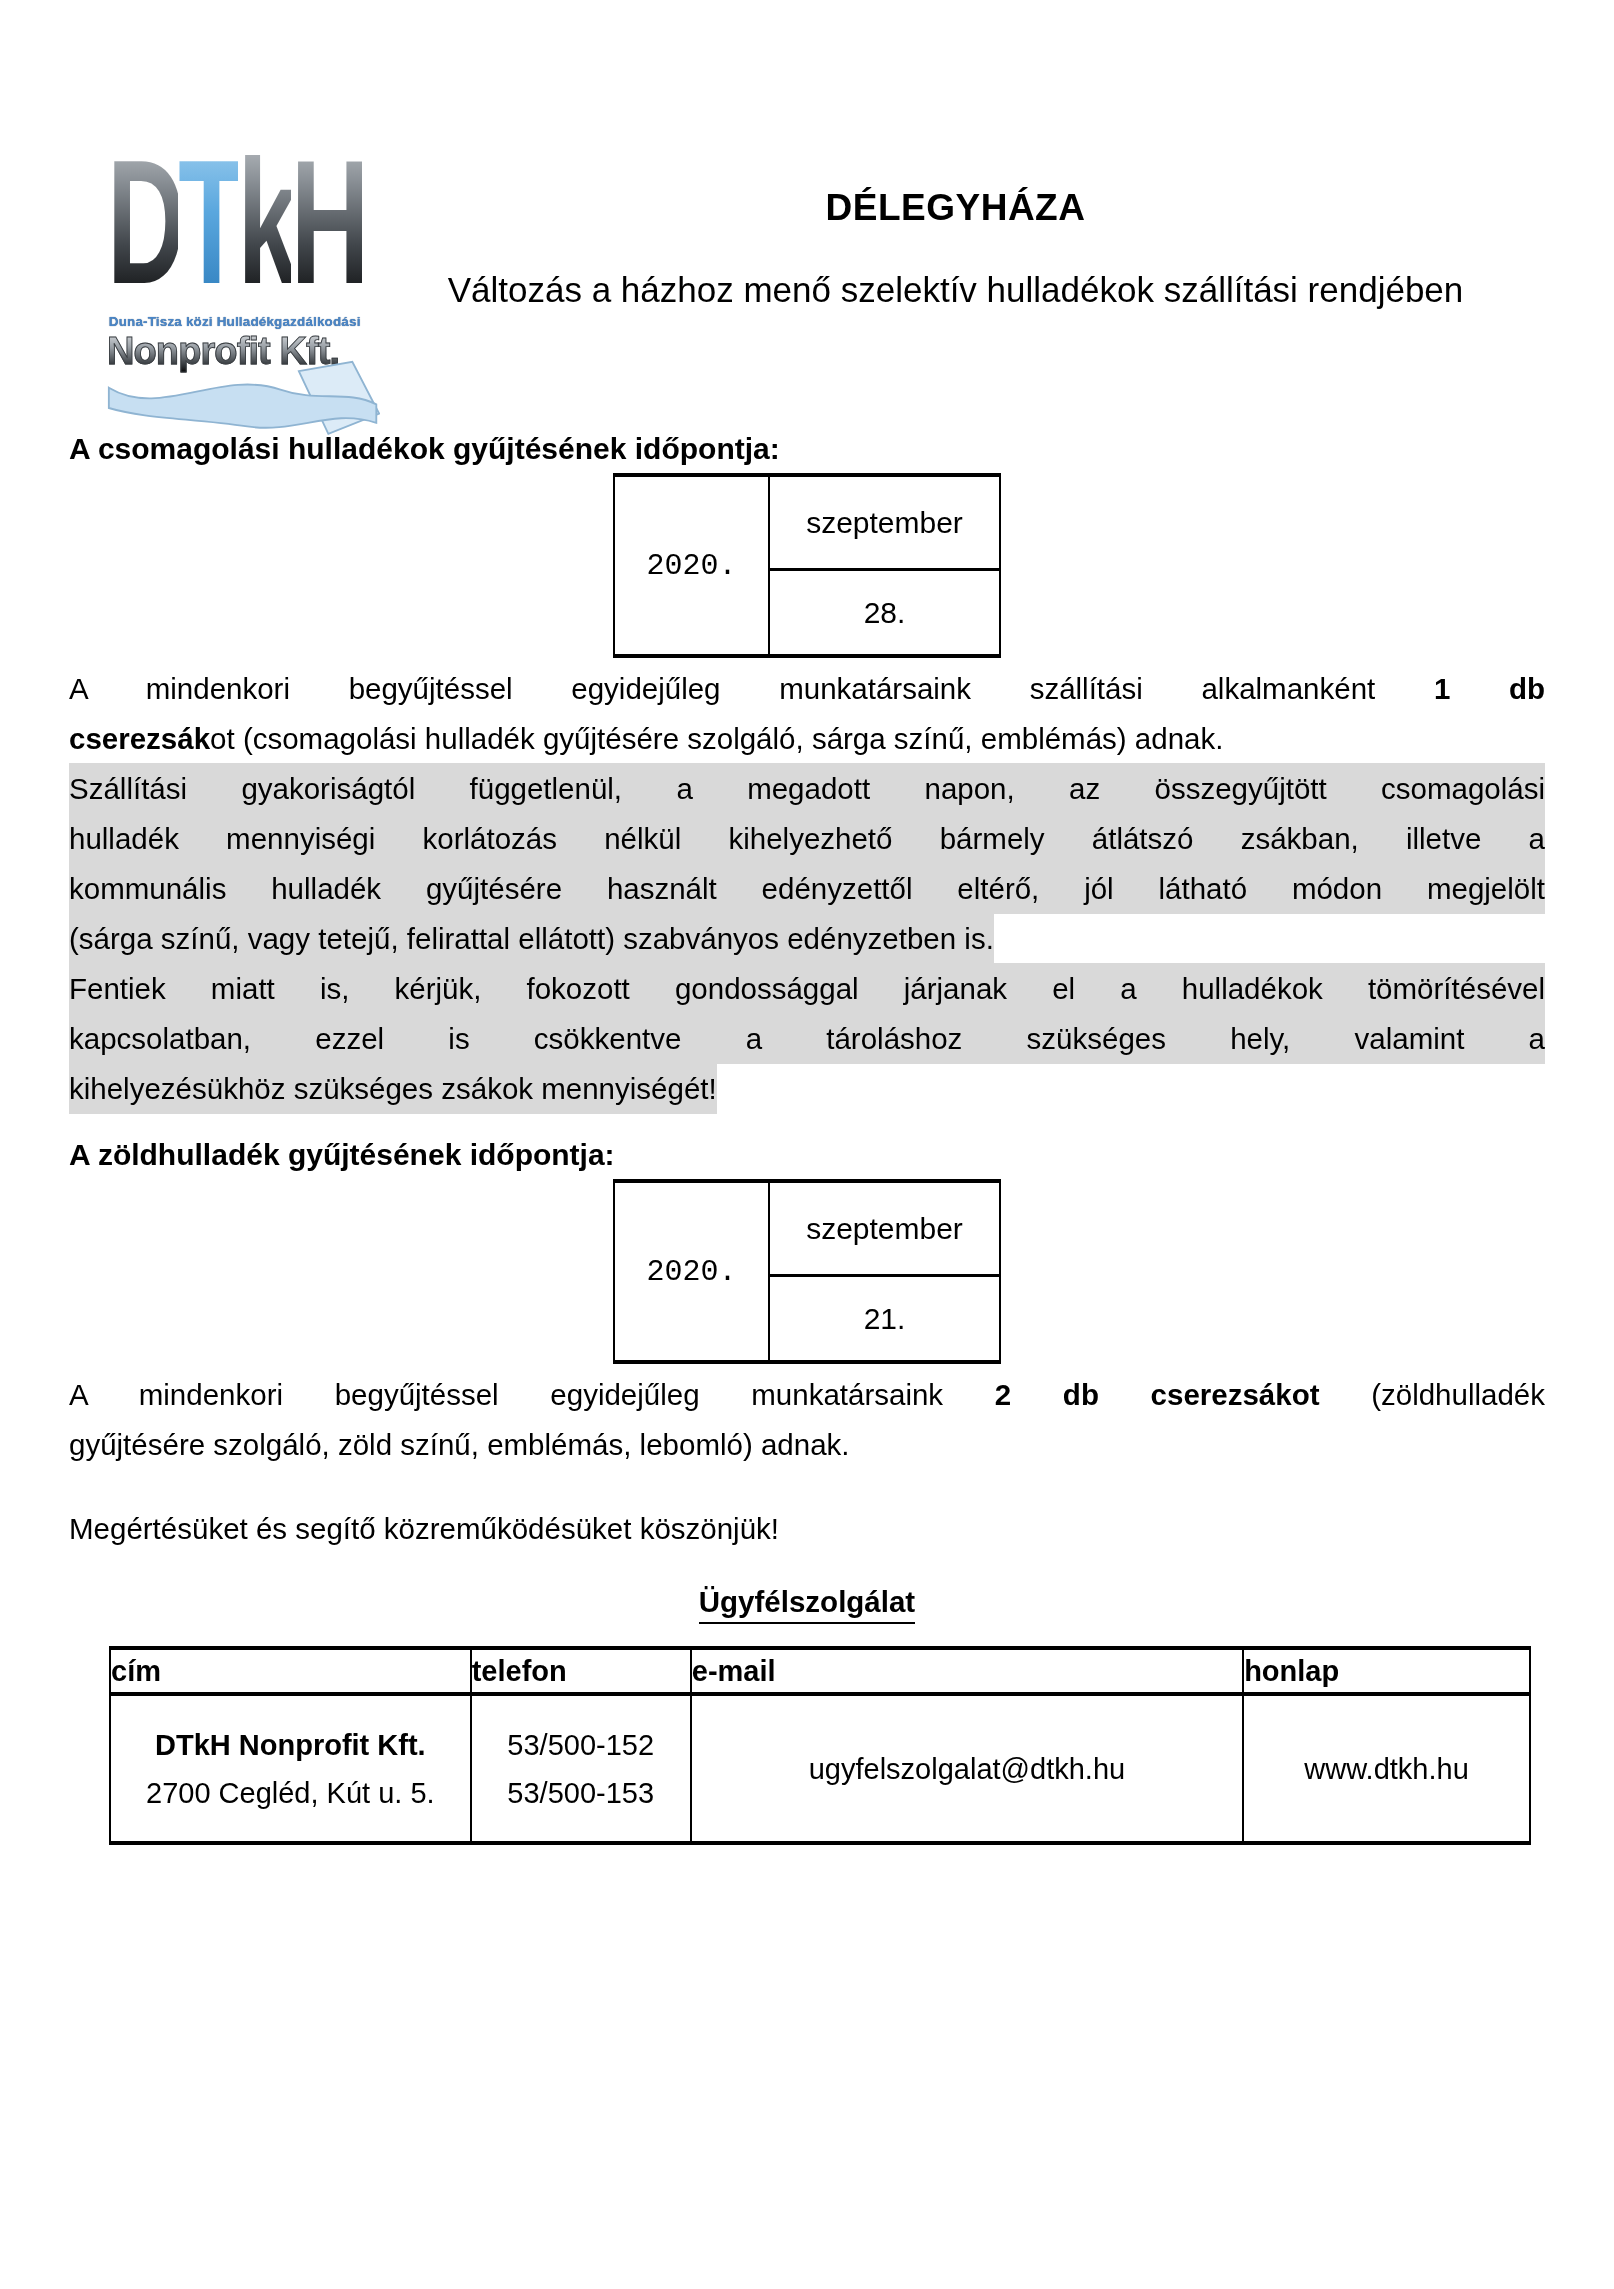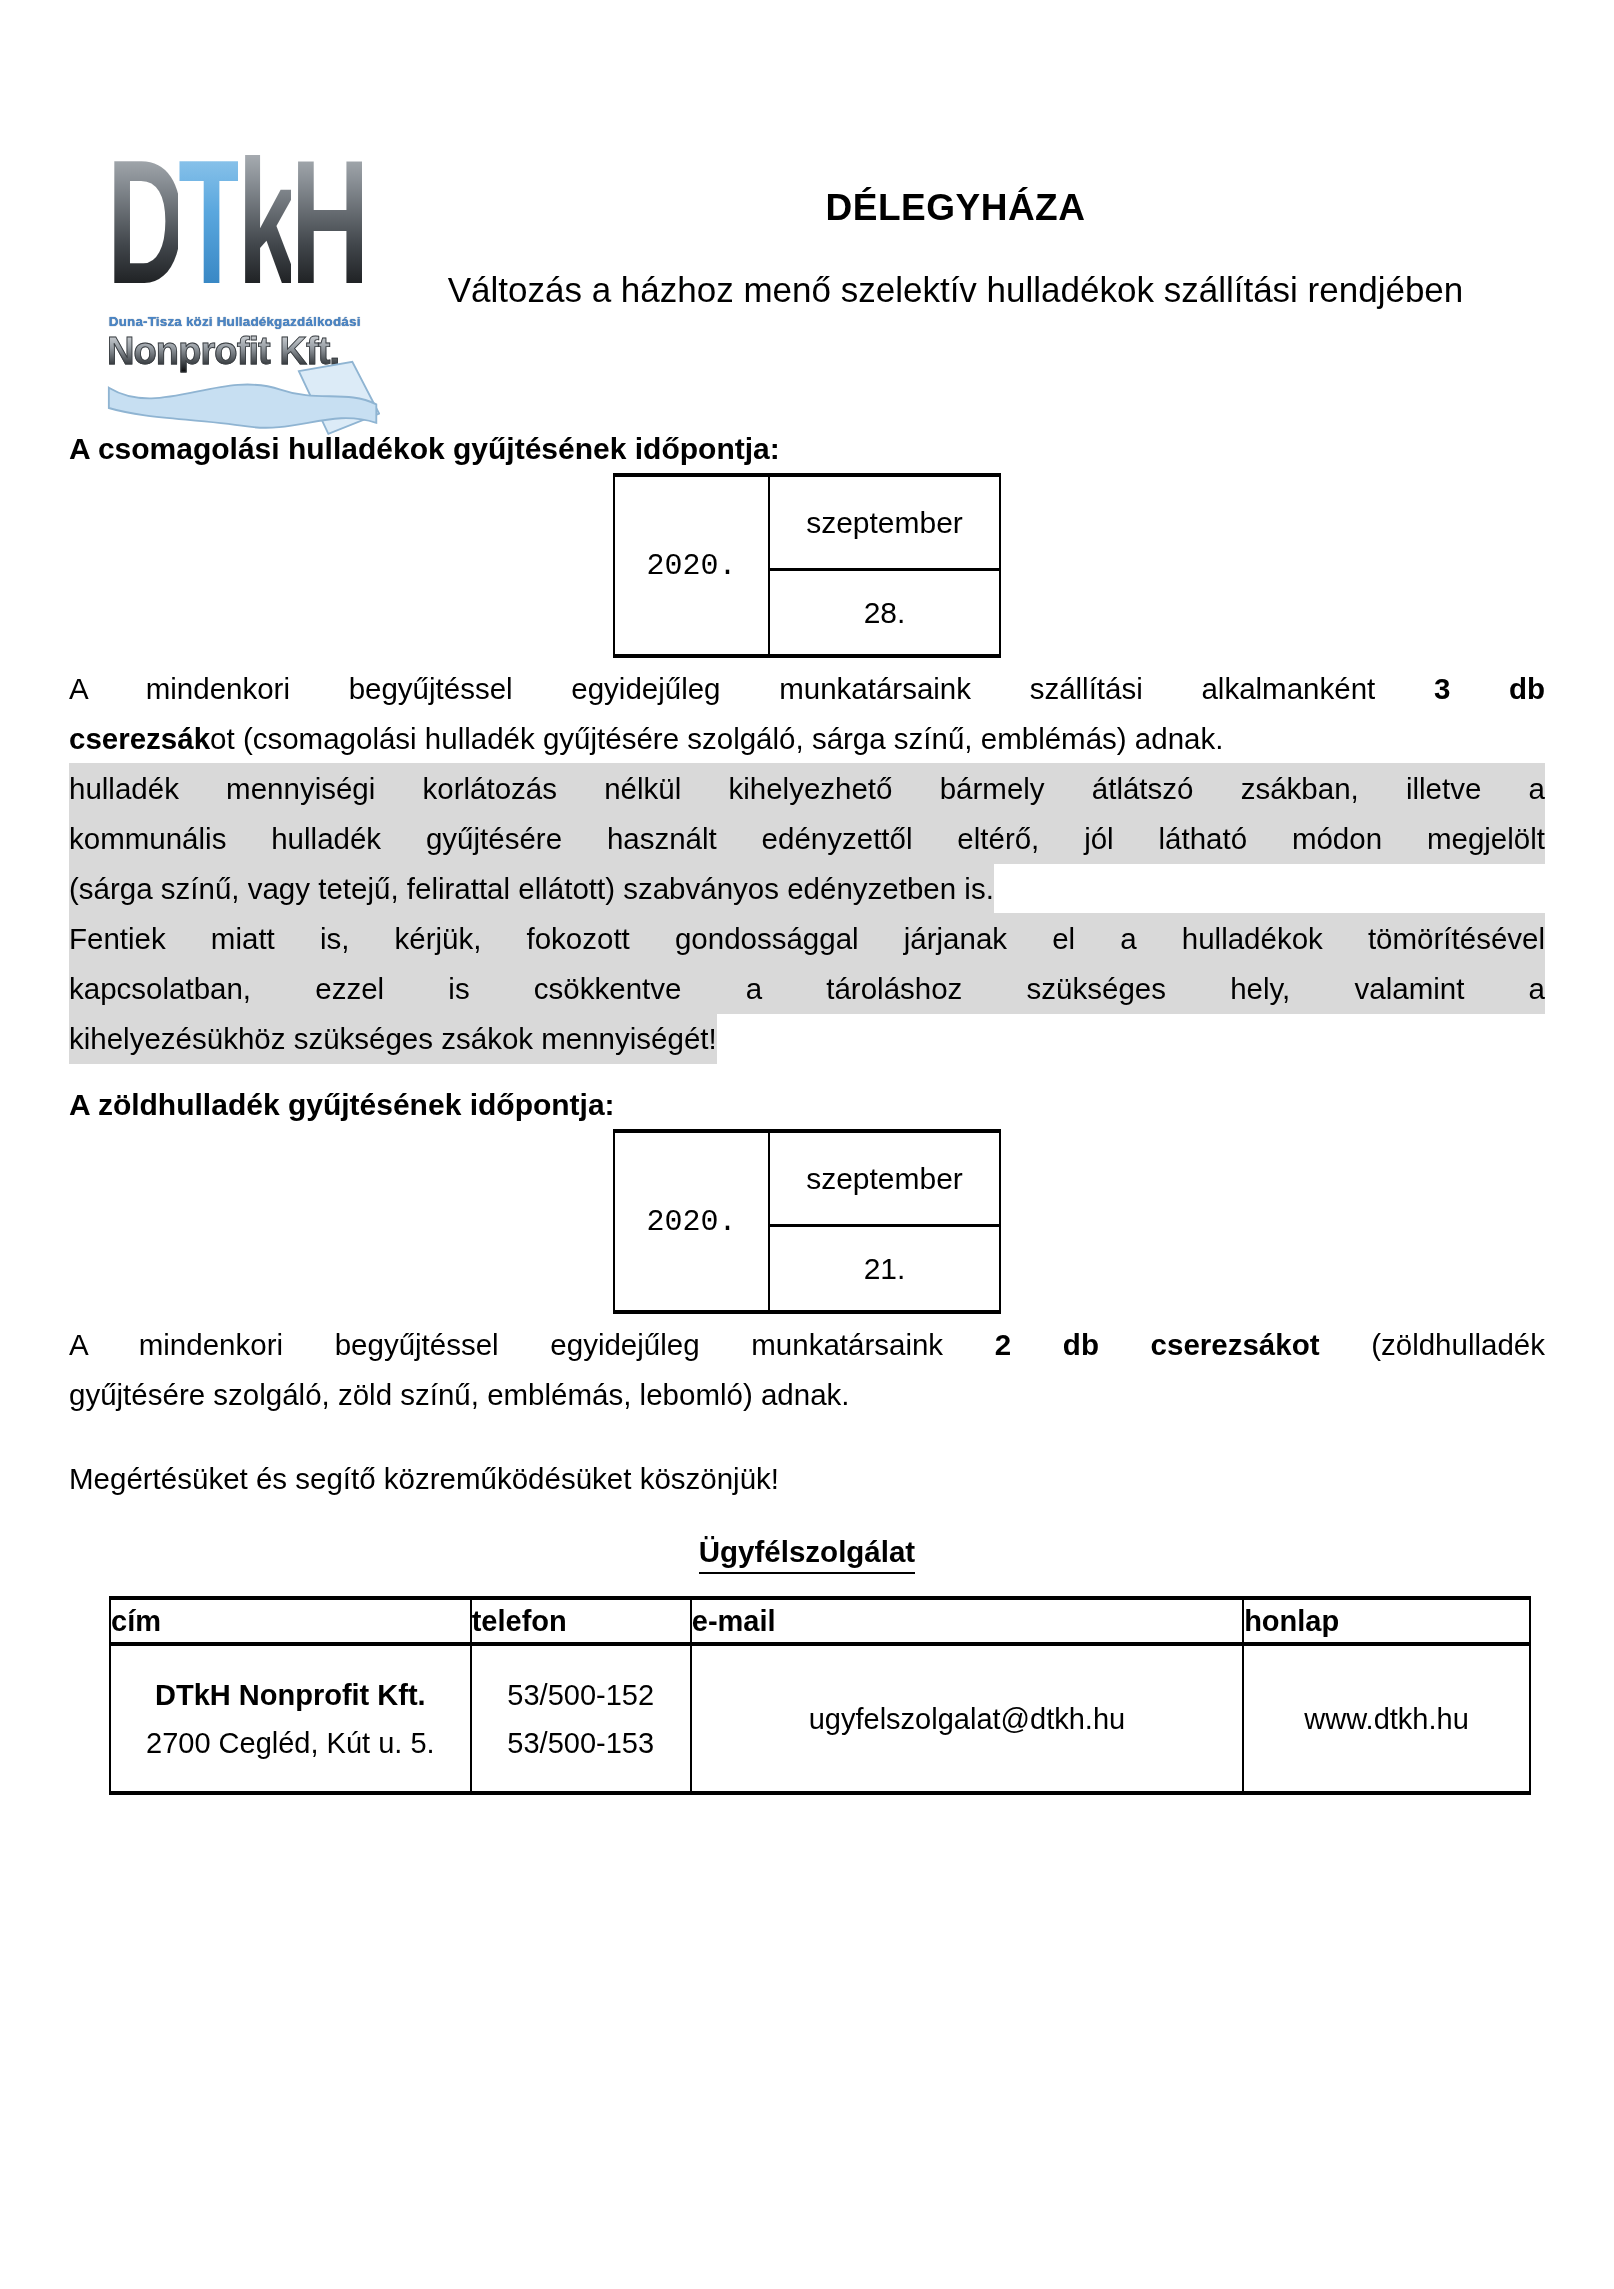--- a/index.html
+++ b/index.html
@@ -128,24 +128,25 @@
           <td class="month">szeptember</td>
         </tr>
         <tr>
           <td class="day">28.</td>
         </tr>
       </tbody>
     </table>
 
     <div class="paragraphs">
         <div class="para">
-          <div class="line"><span>A mindenkori begyűjtéssel egyidejűleg munkatársaink szállítási alkalmanként </span><span class="b">3 db</span></div>
+          <div class="line"><span>A mindenkori begyűjtéssel egyidejűleg munkatársaink szállítási alkalmanként </span><span class="b">1 db</span></div>
           <div class="line last"><span class="b">cserezsák</span><span>ot (csomagolási hulladék gyűjtésére szolgáló, sárga színű, emblémás) adnak.</span></div>
         </div>
         <div class="para">
+          <div class="line"><span class="hl"><span>Szállítási gyakoriságtól függetlenül, a megadott napon, az összegyűjtött csomagolási</span></span></div>
           <div class="line"><span class="hl"><span>hulladék mennyiségi korlátozás nélkül kihelyezhető bármely átlátszó zsákban, illetve a</span></span></div>
           <div class="line"><span class="hl"><span>kommunális hulladék gyűjtésére használt edényzettől eltérő, jól látható módon megjelölt</span></span></div>
           <div class="line last"><span class="hl"><span>(sárga színű, vagy tetejű, felirattal ellátott) szabványos edényzetben is.</span></span></div>
         </div>
         <div class="para">
           <div class="line"><span class="hl"><span>Fentiek miatt is, kérjük, fokozott gondossággal járjanak el a hulladékok tömörítésével</span></span></div>
           <div class="line"><span class="hl"><span>kapcsolatban, ezzel is csökkentve a tároláshoz szükséges hely, valamint a</span></span></div>
           <div class="line last"><span class="hl"><span>kihelyezésükhöz szükséges zsákok mennyiségét!</span></span></div>
         </div>
       </div>

